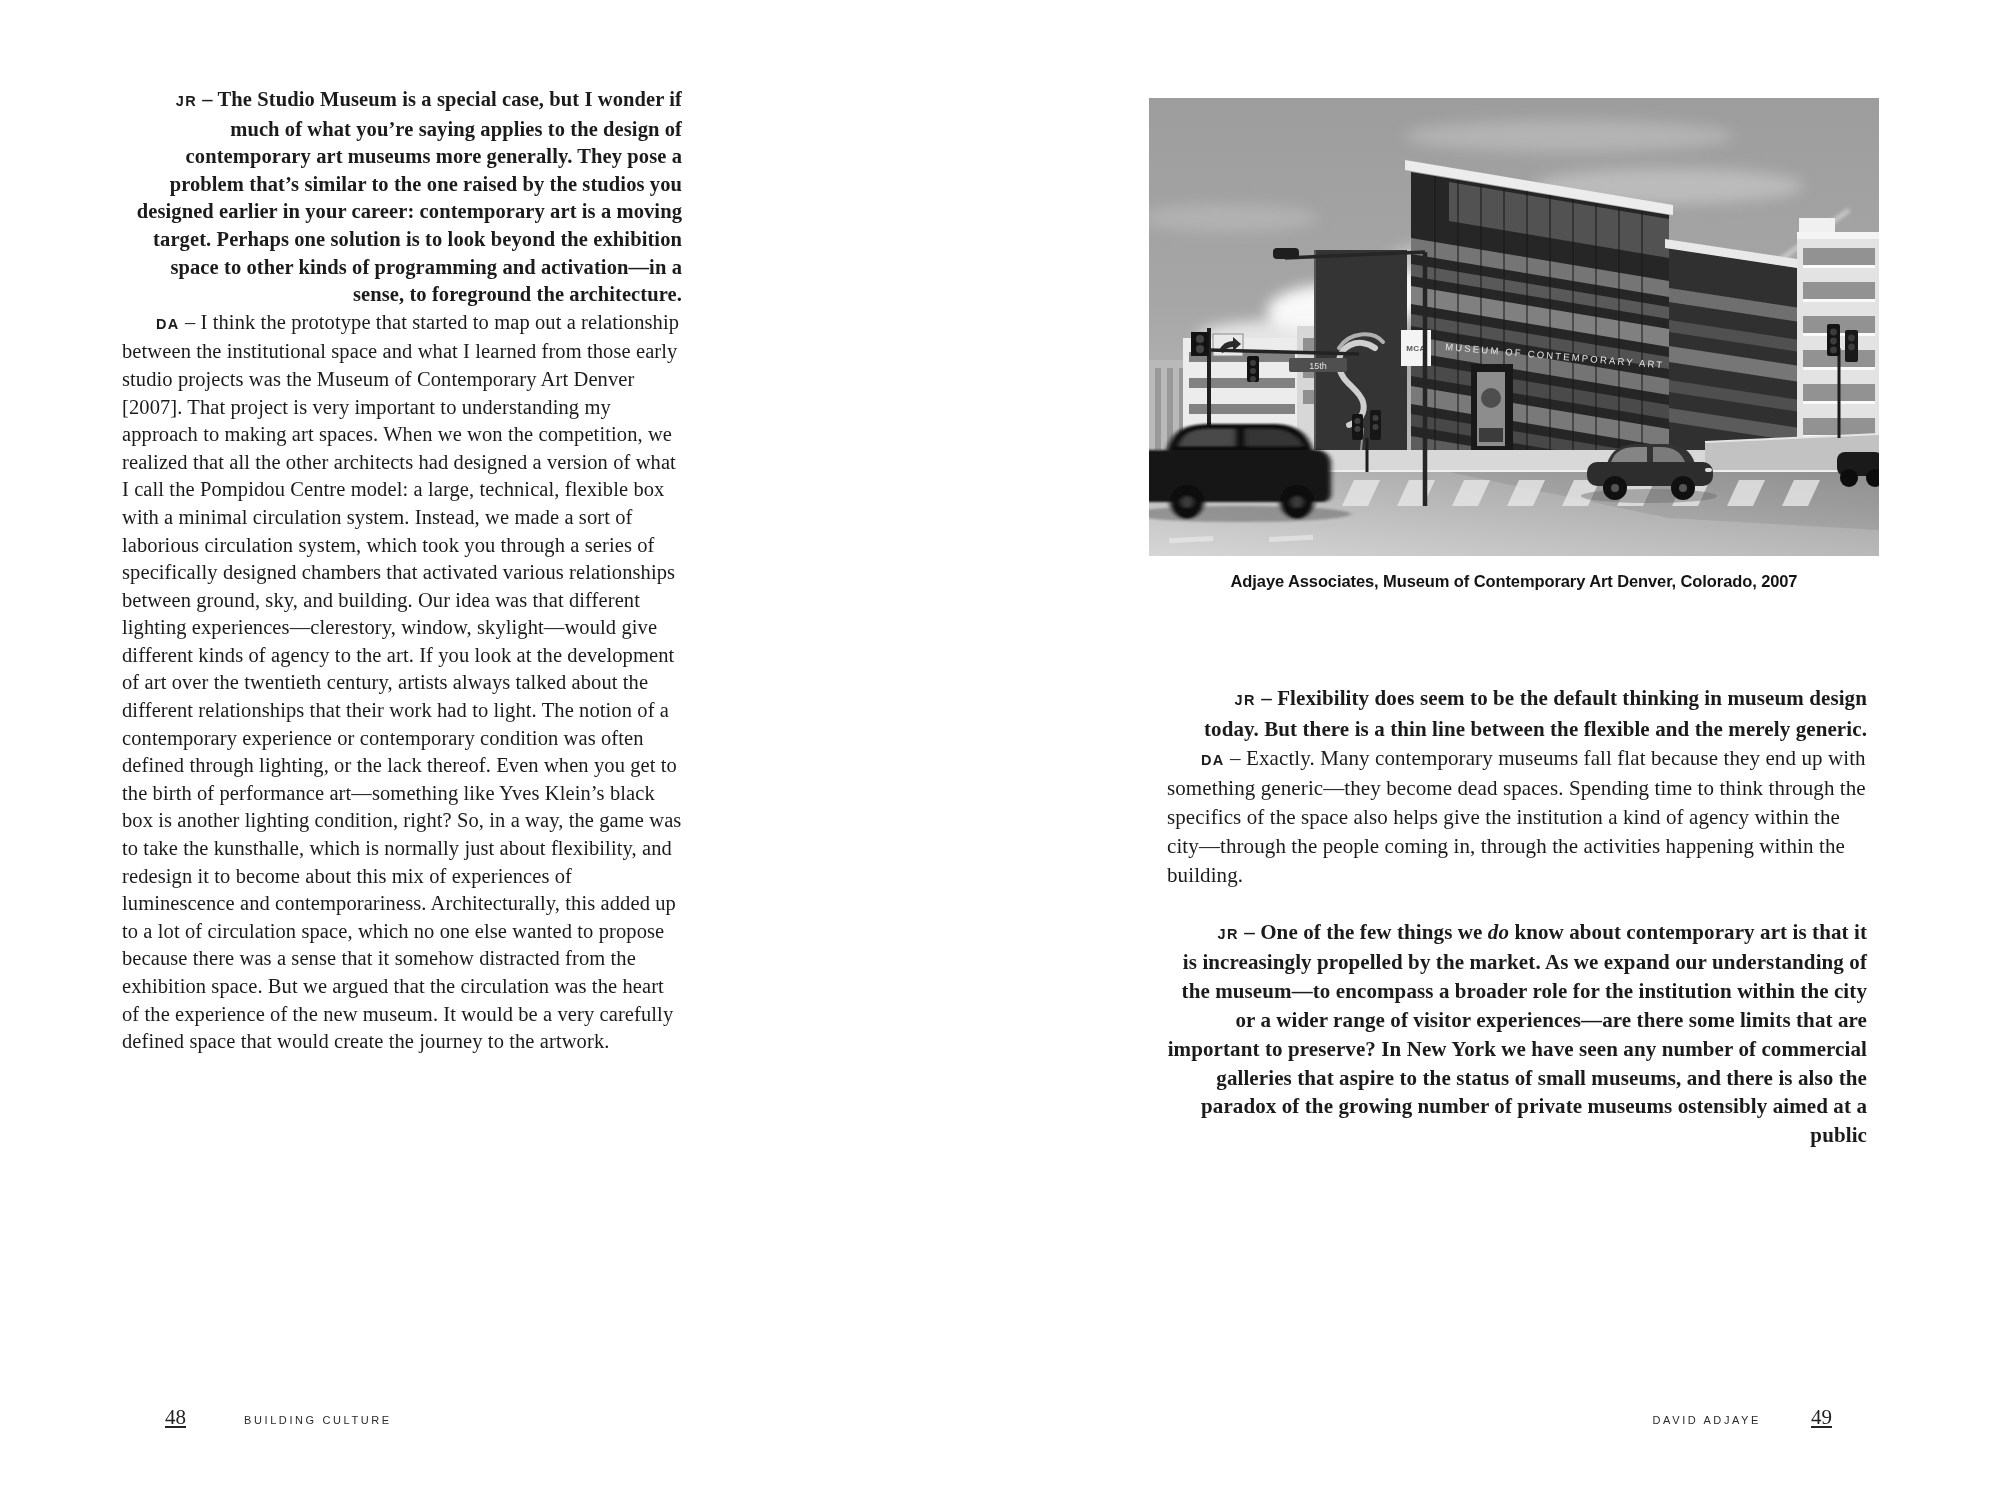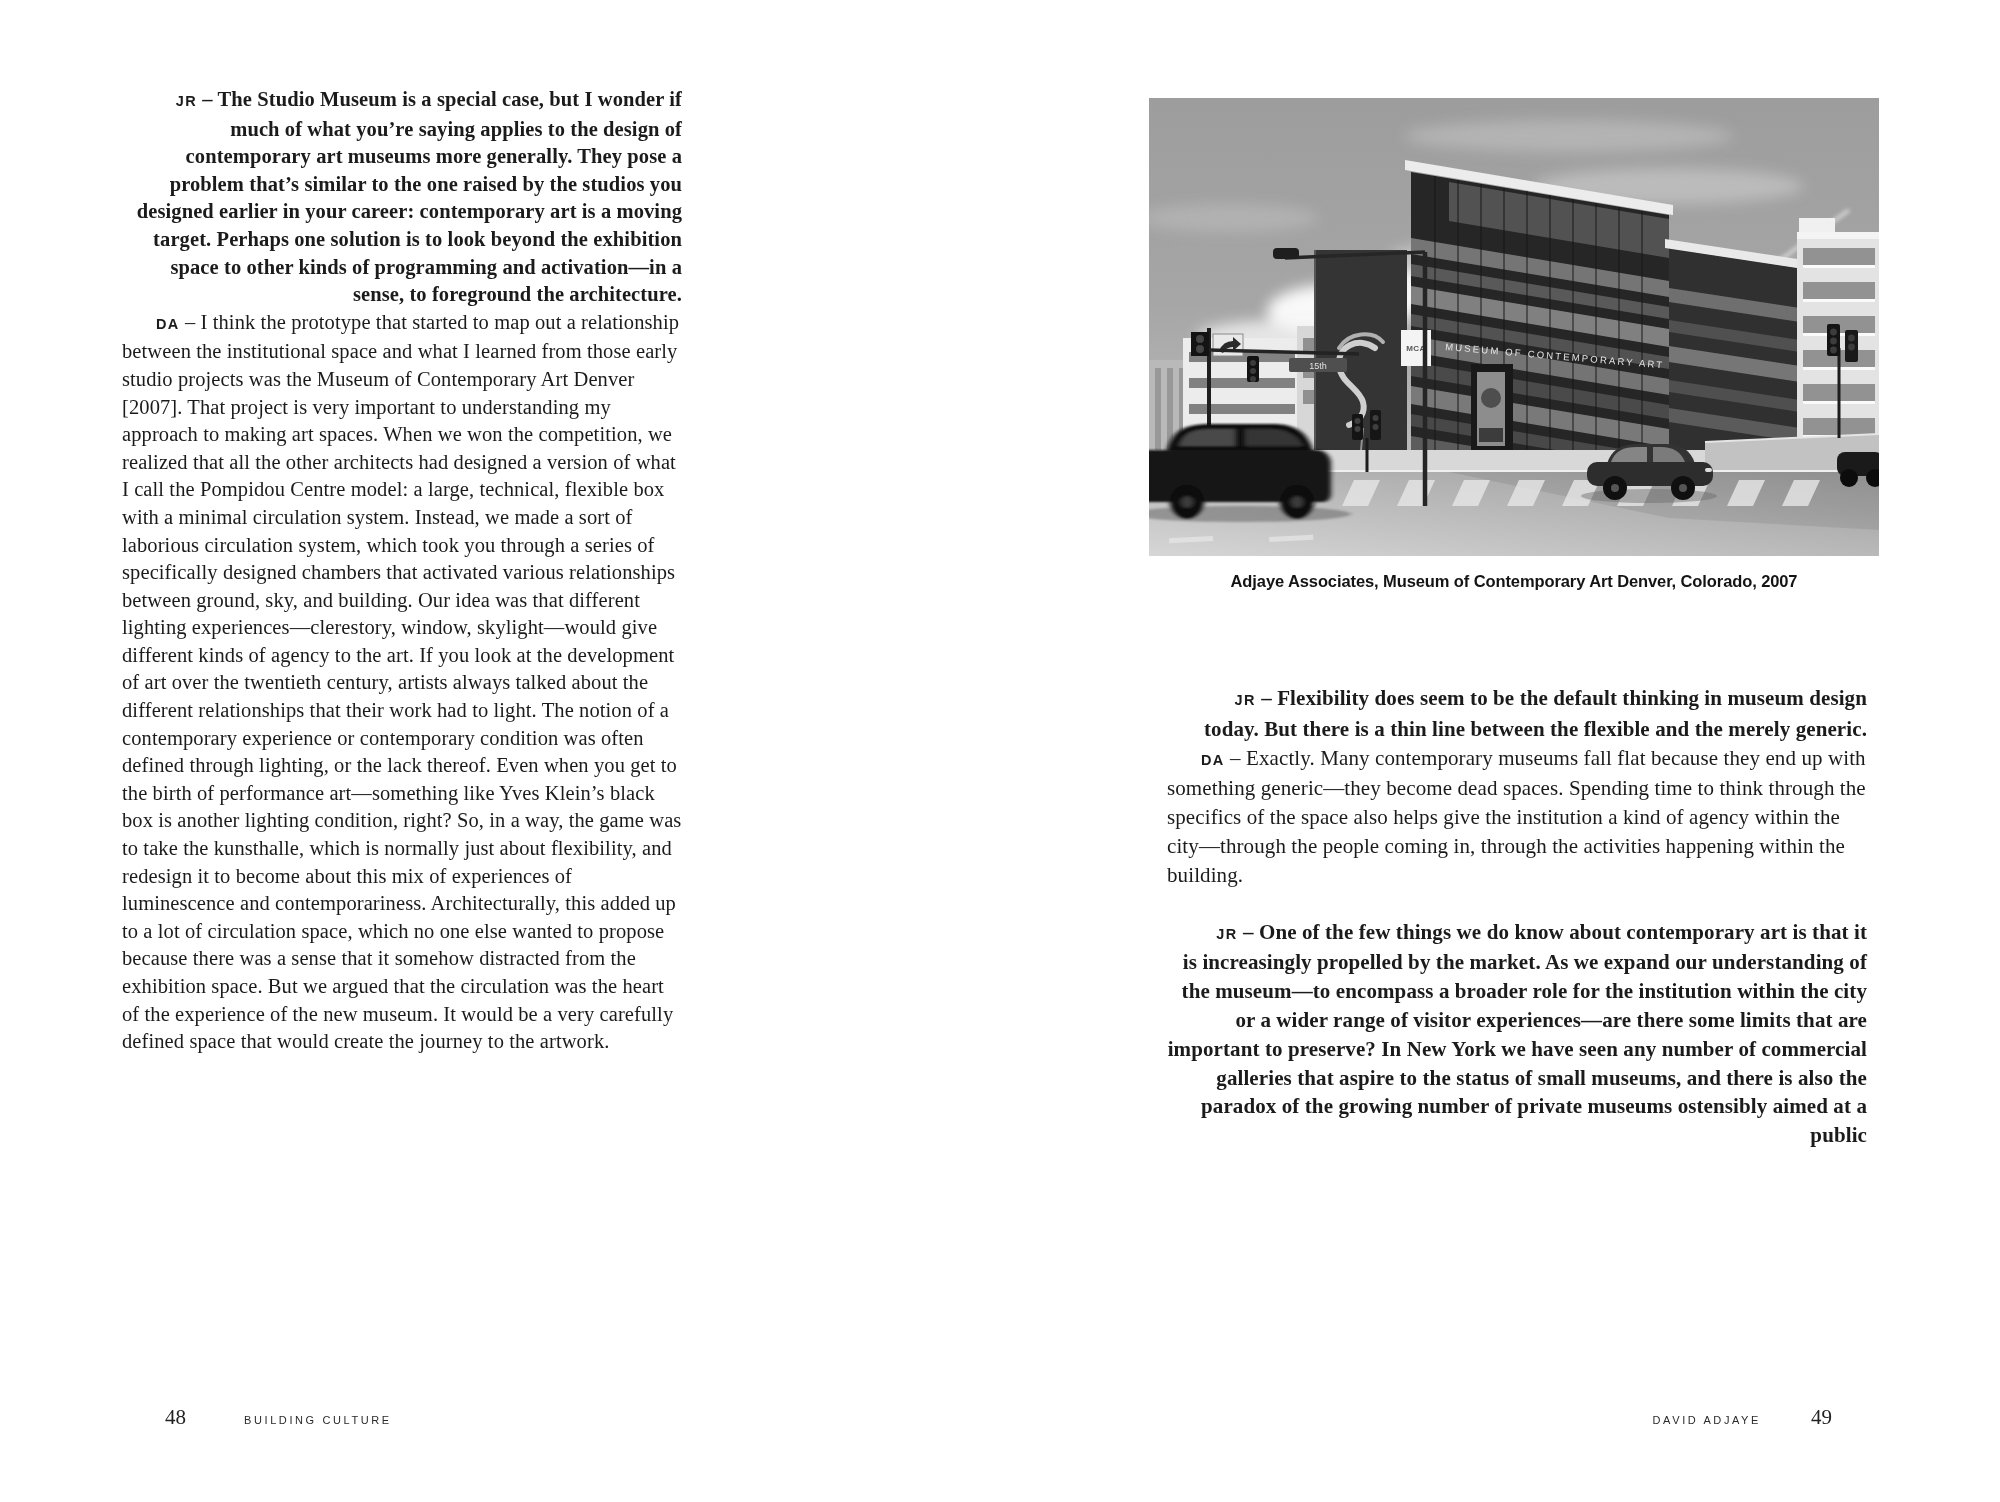--- a/index.html
+++ b/index.html
@@ -19,36 +19,36 @@
     font-size:20.5px;line-height:27.6px;letter-spacing:.1px;
     text-align:left;color:#1b1b1b;
   }
   .col-right .para{font-size:21px;line-height:28.8px;}
   .para.bold{font-weight:bold;text-align:right;}
   .para.gap{margin-top:28px;}
   .speaker{
     font-family:"Liberation Sans", sans-serif;font-weight:bold;
     font-size:14.5px;letter-spacing:1.4px;
   }
-  .ital{}
+  .ital{font-style:italic;}
   
   .photo{position:absolute;left:1149px;top:98px;width:858px;height:458px;margin:0;}
   .photo svg{display:block;width:730px;height:458px;}
   .caption{
     position:absolute;left:1149px;top:564px;width:730px;
     text-align:center;
     font-family:"Liberation Sans", sans-serif;font-weight:bold;
     font-size:16.5px;letter-spacing:-.1px;color:#141414;margin-top:8px;
   }
   
   .folio{
     position:absolute;top:1374px;display:flex;align-items:baseline;
   }
   .folio .pagenum{
-    font-family:"Liberation Serif", serif;font-size:21px;color:#222;
+    font-family:"Liberation Serif", serif;font-size:21px;color:#222;text-decoration:underline;
   }
   .folio .running{
     font-family:"Liberation Sans", sans-serif;font-size:11px;
     letter-spacing:2.6px;color:#2a2a2a;margin-top:40px;
   }
   .folio-left{left:165px;}
   .folio-left .running{margin-left:58px;}
   .folio-right{right:168px;}
   .folio-right .running{margin-right:50px;}
 </style>

